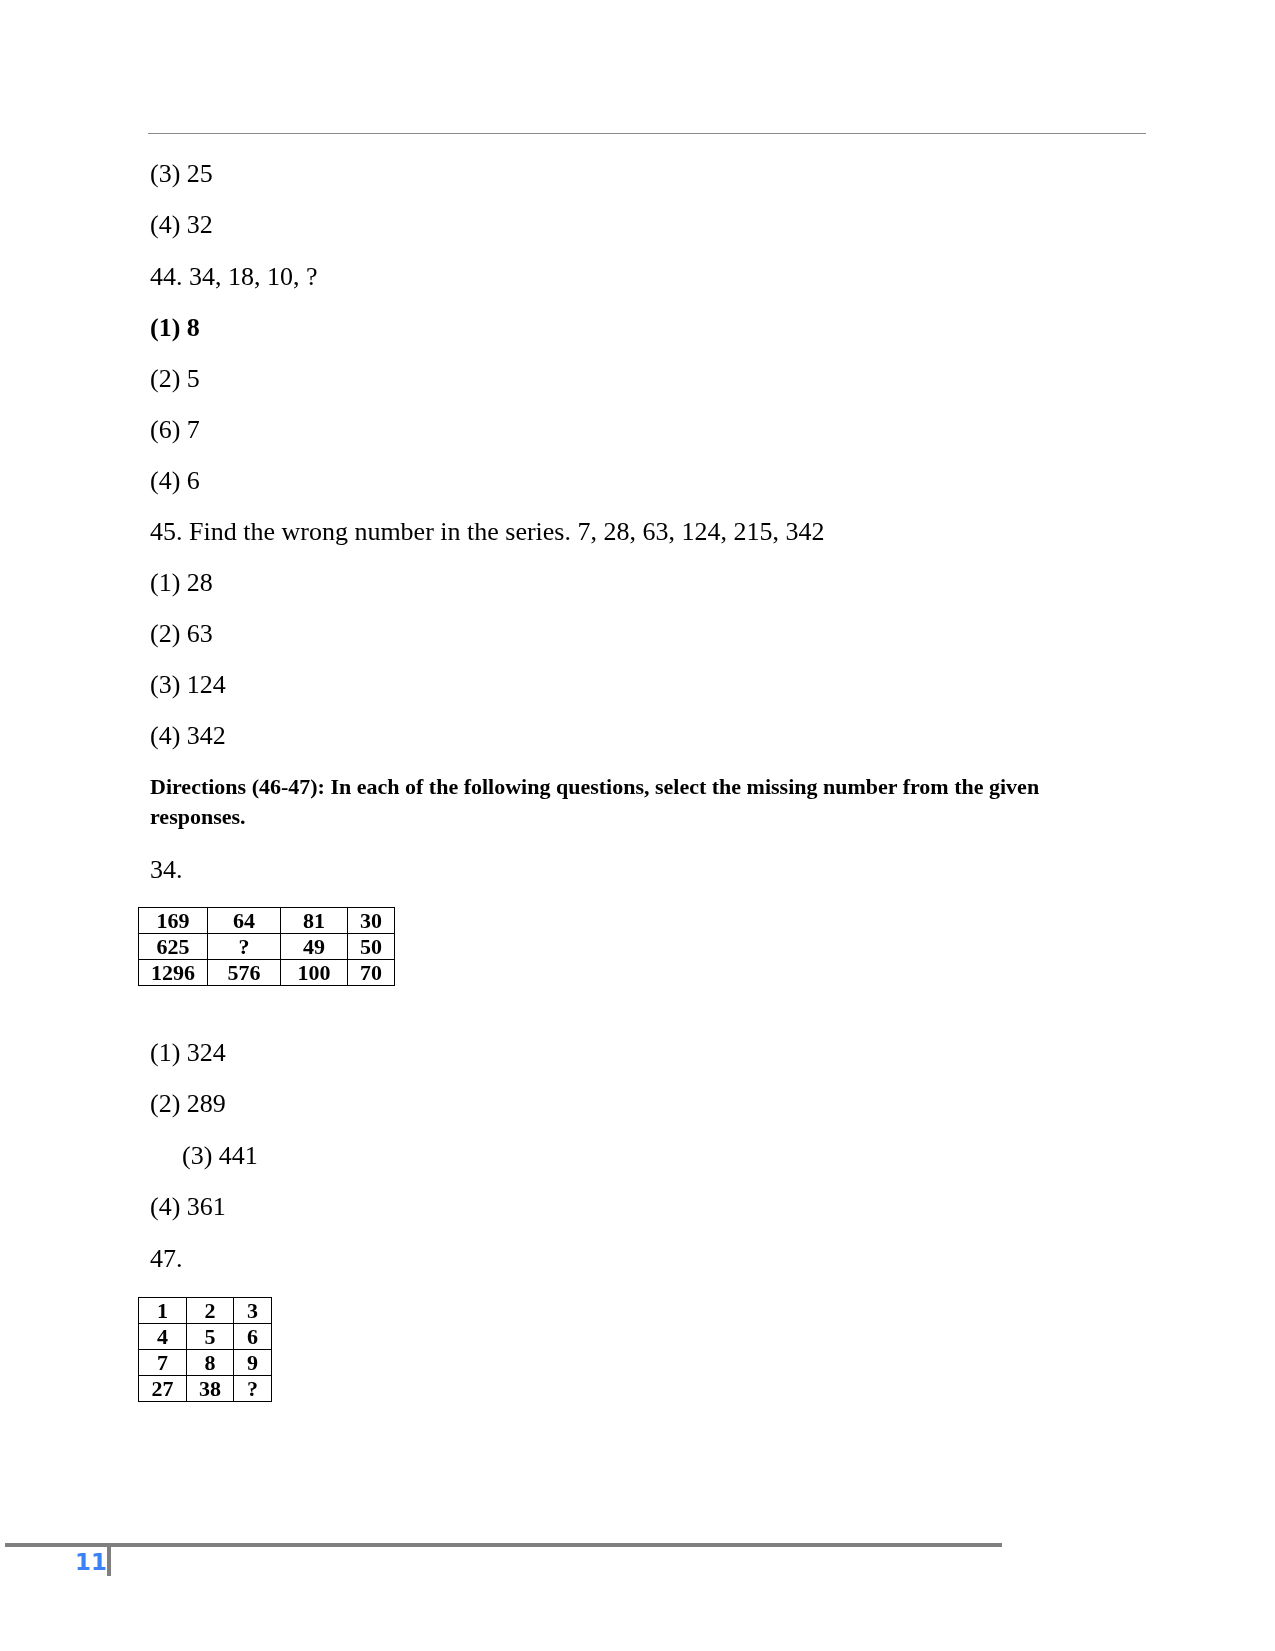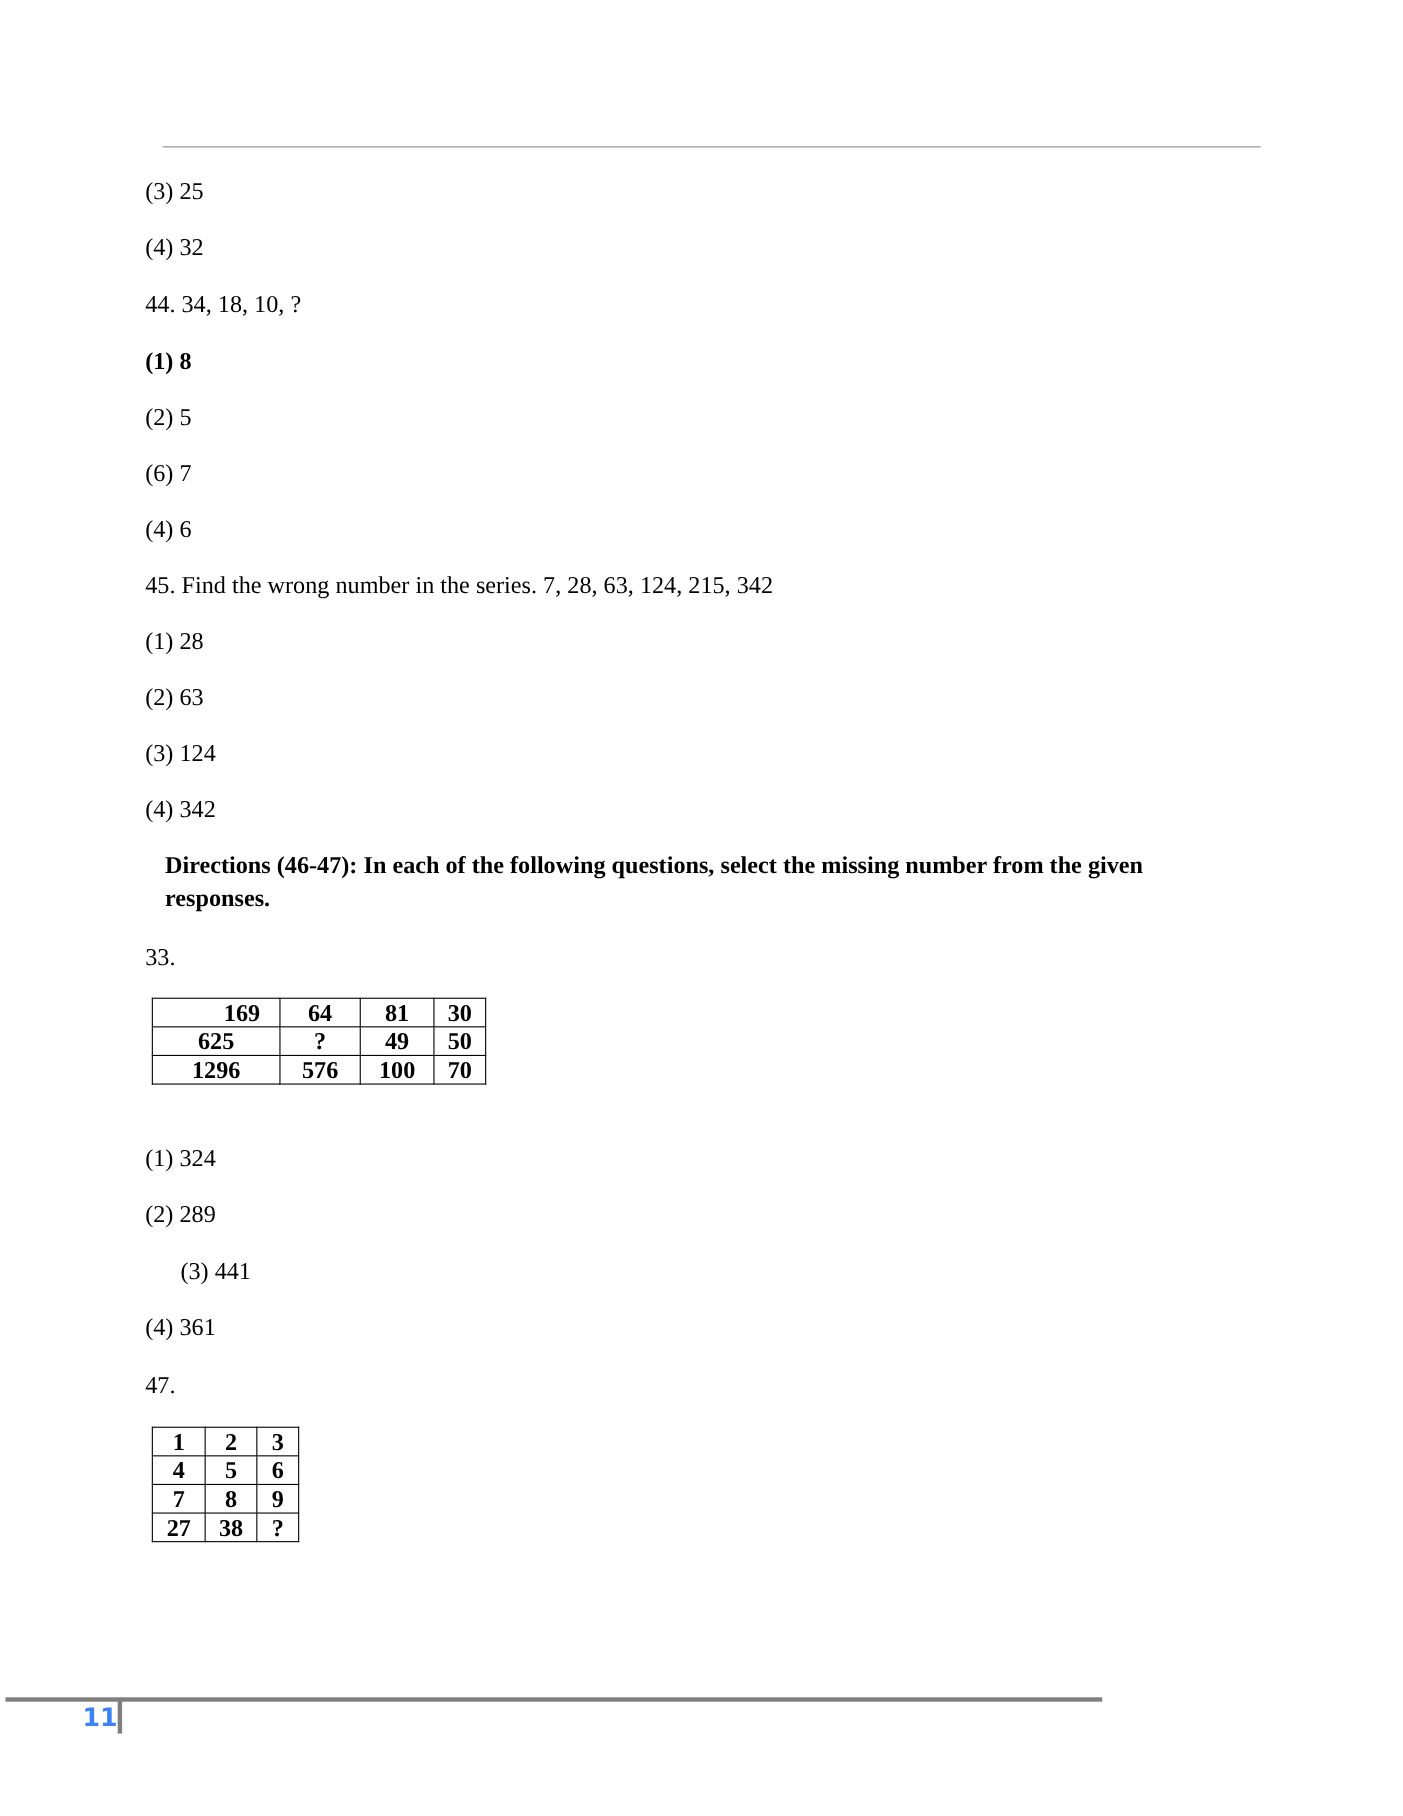--- a/index.html
+++ b/index.html
@@ -18,22 +18,22 @@
     .header-rule {
       position: absolute;
       left: 148px;
       top: 133px;
       width: 998px;
       height: 0;
       border-top: 1.5px solid #8a8a8a;
     }
     .line {
       position: absolute;
-      left: 132px;
-      font-size: 22px;
+      left: 150px;
+      font-size: 26px;
       line-height: 26px;
       white-space: nowrap;
     }
     .bold { font-weight: normal; }
     .directions {
       position: absolute;
       left: 150px;
       width: 950px;
       font-size: 22px;
       line-height: 30px;
@@ -95,25 +95,25 @@
 <div class="line" style="top:468px;">(4) 6</div>
 
 <div class="line bold" style="top:519px;text-align:right;">45. Find the wrong number in the series. 7, 28, 63, 124, 215, 342</div>
 <div class="line" style="top:570px;">(1) 28</div>
 <div class="line" style="top:621px;">(2) 63</div>
 <div class="line" style="top:672px;">(3) 124</div>
 <div class="line" style="top:723px;">(4) 342</div>
 
 <div class="directions" style="top:772px;">Directions (46-47): In each of the following questions, select the missing number from the given responses.</div>
 
-<div class="line bold" style="top:857px;">33.</div>
+<div class="line bold" style="top:857px;">34.</div>
 <table class="grid" style="left:138px; top:907px;">
   <tbody>
       <tr>
-    <td style="width:68px;padding-left:47px;">169</td>
+    <td style="width:68px;">169</td>
     <td style="width:72px;">64</td>
     <td style="width:66px;">81</td>
     <td style="width:46px;">30</td>
   </tr>
   <tr>
     <td>625</td>
     <td>?</td>
     <td>49</td>
     <td>50</td>
   </tr>

